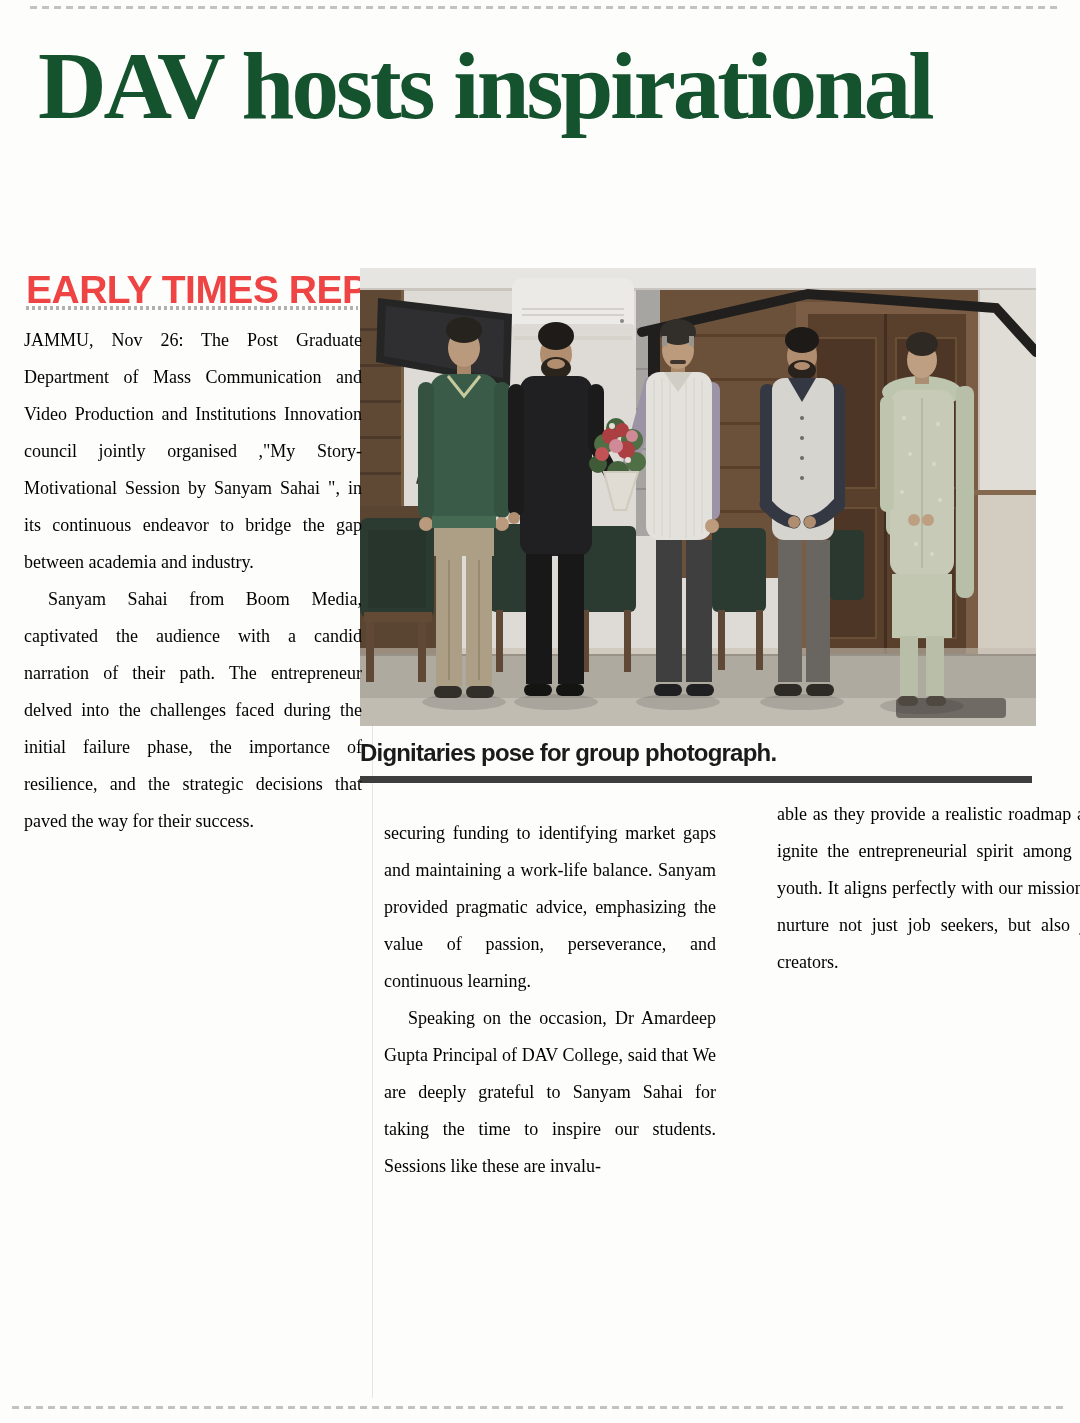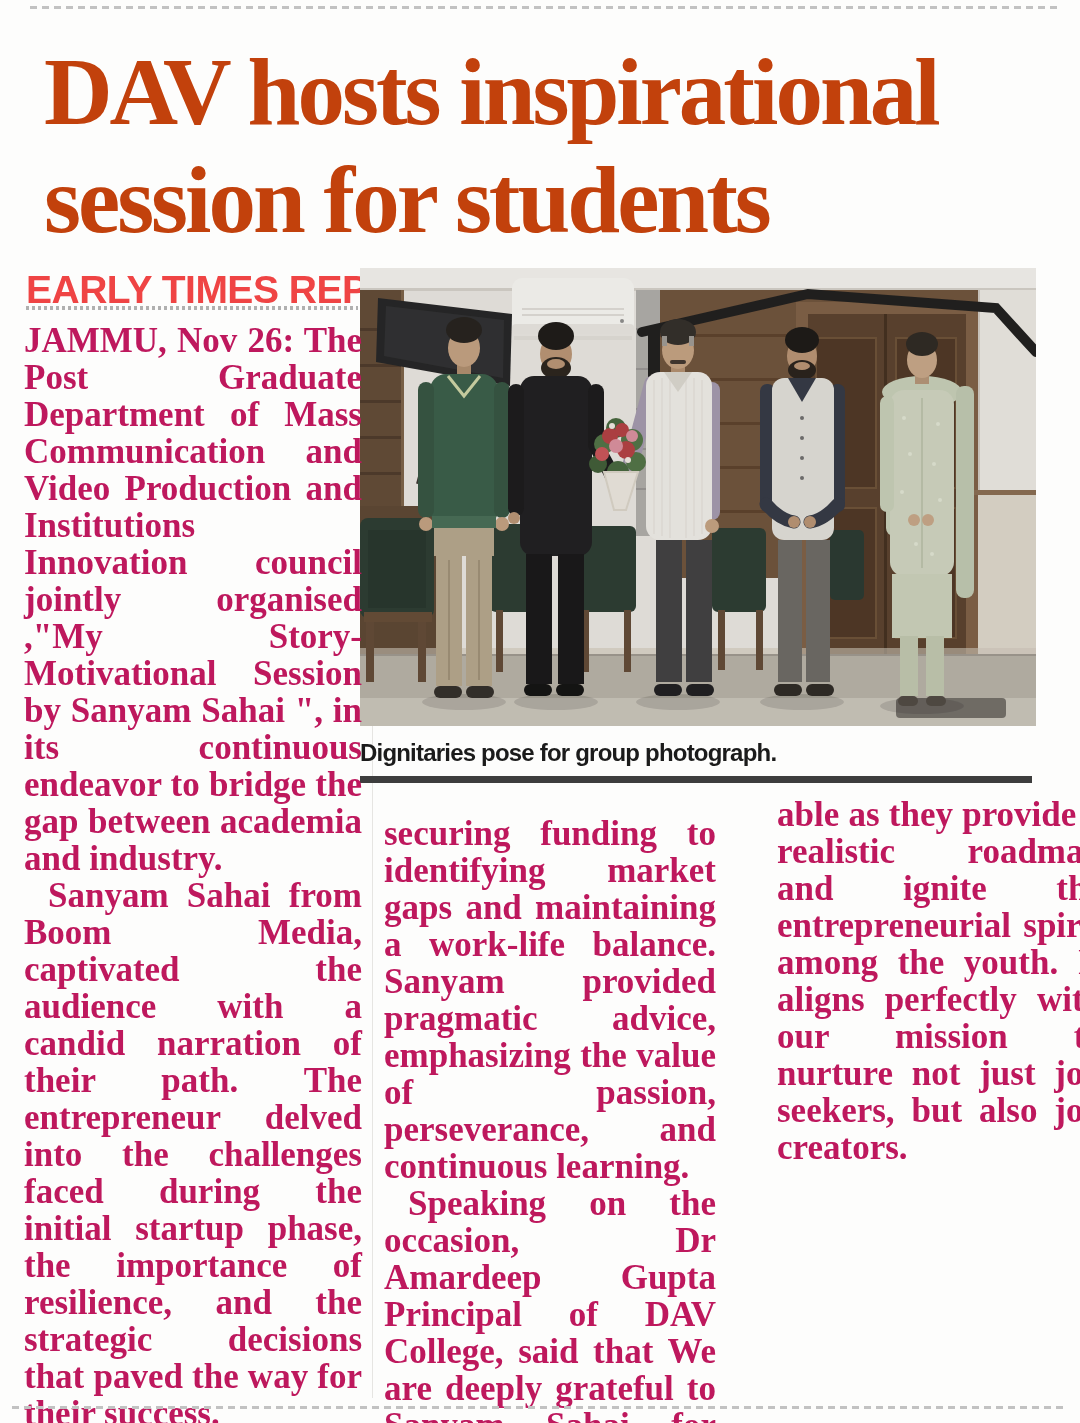--- a/index.html
+++ b/index.html
@@ -8,22 +8,22 @@
     background:#fdfdfc;overflow:hidden;
     font-family:"Liberation Serif",serif;color:#24211f;
   }
   .rule-dashed{
     position:absolute;height:3px;
     background:repeating-linear-gradient(90deg,#c2c2c2 0 7px,transparent 7px 12px);
   }
   .rule-top{left:30px;right:22px;top:6px;}
   .rule-bottom{left:12px;right:12px;top:1406px;}
   .headline{
-    position:absolute;left:26px;top:20px;width:1030px;margin:18px;
-    font-weight:bold;font-size:95px;line-height:1.14;letter-spacing:-3px;color:#c2410c;
+    position:absolute;left:26px;top:20px;width:1030px;margin:12px;
+    font-weight:bold;font-size:95px;line-height:1.14;letter-spacing:-3px;color:#14532d;
   }
   .headline-line{display:block;white-space:nowrap;}
   .byline{
     position:absolute;left:26px;top:268px;
     font-family:"Liberation Sans",sans-serif;font-weight:bold;
     font-size:39px;letter-spacing:-0.5px;color:#ef4444;
   }
   .byline-rule{
     position:absolute;left:26px;top:306px;width:332px;height:4px;
     background:repeating-linear-gradient(90deg,#8f8f8f 0 3px,transparent 3px 6px);
@@ -33,39 +33,38 @@
     position:absolute;left:372px;top:318px;width:1px;height:1080px;background:#e6e5e2;
   }
   .photo-figure{position:absolute;left:360px;top:268px;width:762px;}
   .photo-svg{display:block;width:676px;height:458px;filter:saturate(.85) contrast(.96);}
   .photo-caption{
     margin-top:13px;font-family:"Liberation Sans",sans-serif;font-weight:bold;
     font-size:24px;letter-spacing:-0.8px;color:#1b1b1b;
   }
   .caption-rule{margin-top:9px;width:672px;height:7px;background:#3d3d3d;}
   .col{
-    position:absolute;font-size:35px;font-weight:bold;line-height:37px;
-    text-align:justify;color:#be185d;
+    position:absolute;font-size:18px;font-weight:normal;line-height:37px;
+    text-align:justify;color:#000000;
   }
   .col p{margin:0;}
   .col p.indent{text-indent:24px;}
   .col1{left:24px;top:322px;width:338px;height:1078px;}
   .col2{left:384px;top:796px;width:332px;height:604px;margin-top:19px;}
   .col3{left:737px;top:796px;width:326px;height:604px;margin-left:40px;}
 </style>
 </head>
 <body>
 
 <div class="page">
 
   <div class="rule-dashed rule-top"></div>
 
   <h1 class="headline">
     <span class="headline-line">DAV hosts inspirational</span>
-    <span class="headline-line">session for students</span>
   </h1>
 
   <div class="byline">EARLY TIMES REPORT</div>
   <div class="byline-rule"></div>
 
   <div class="gutter-rule"></div>
 
   <figure class="photo-figure" style="margin:0">
     <svg class="photo-svg" viewBox="0 0 676 458" preserveAspectRatio="none" role="img">
 
@@ -313,21 +312,21 @@
       </g>
 
       <rect x="0" y="0" width="676" height="458" fill="#8a7a5e" opacity="0.05"></rect>
     </svg>
     <figcaption class="photo-caption">Dignitaries pose for group photograph.</figcaption>
     <div class="caption-rule"></div>
   </figure>
 
   <div class="col col1">
     <p>JAMMU, Nov 26: The Post Graduate Department of Mass Communication and Video Production and Institutions Innovation council jointly organised ,"My Story-Motivational Session by Sanyam Sahai ", in its continuous endeavor to bridge the gap between academia and industry.</p>
-    <p class="indent">Sanyam Sahai from Boom Media, captivated the audience with a candid narration of their path. The entrepreneur delved into the challenges faced during the initial startup phase, the importance of resilience, and the strategic decisions that paved the way for their success.</p>
+    <p class="indent">Sanyam Sahai from Boom Media, captivated the audience with a candid narration of their path. The entrepreneur delved into the challenges faced during the initial failure phase, the importance of resilience, and the strategic decisions that paved the way for their success.</p>
   </div>
 
   <div class="col col2">
     <p>securing funding to identifying market gaps and maintaining a work-life balance. Sanyam provided pragmatic advice, emphasizing the value of passion, perseverance, and continuous learning.</p>
     <p class="indent">Speaking on the occasion, Dr Amardeep Gupta Principal of DAV College, said that We are deeply grateful to Sanyam Sahai for taking the time to inspire our students. Sessions like these are invalu-</p>
   </div>
 
   <div class="col col3">
     <p>able as they provide a realistic roadmap and ignite the entrepreneurial spirit among the youth. It aligns perfectly with our mission to nurture not just job seekers, but also job creators.</p>
   </div>

